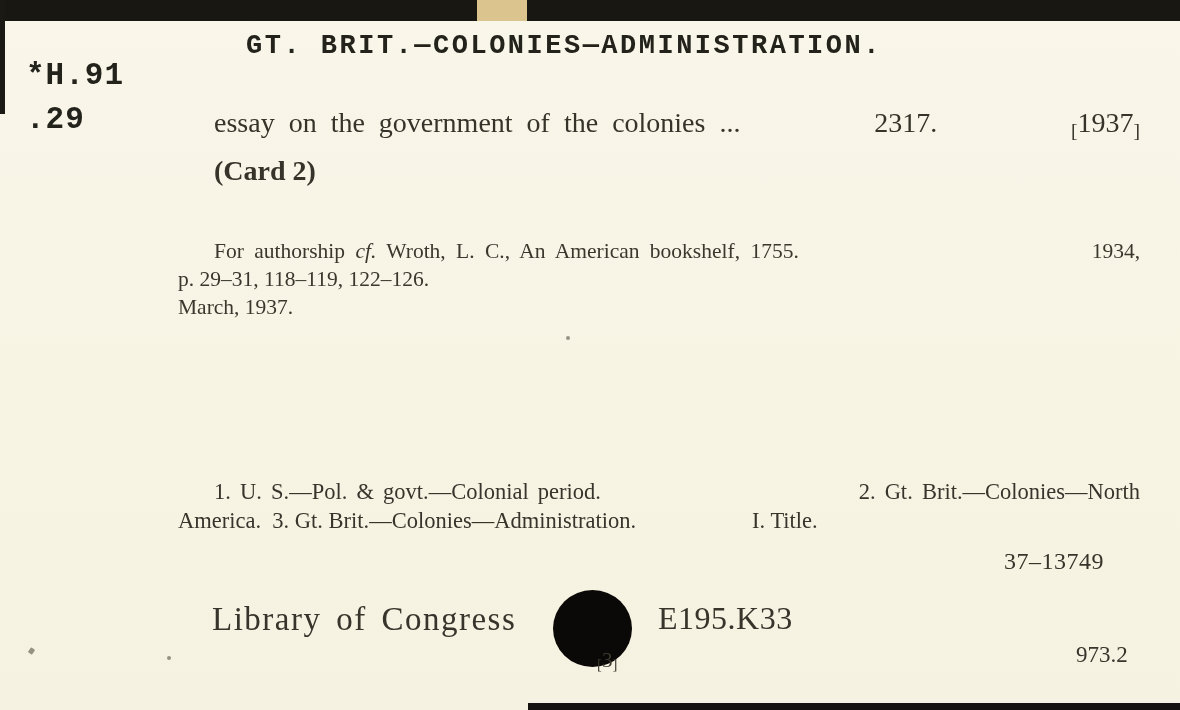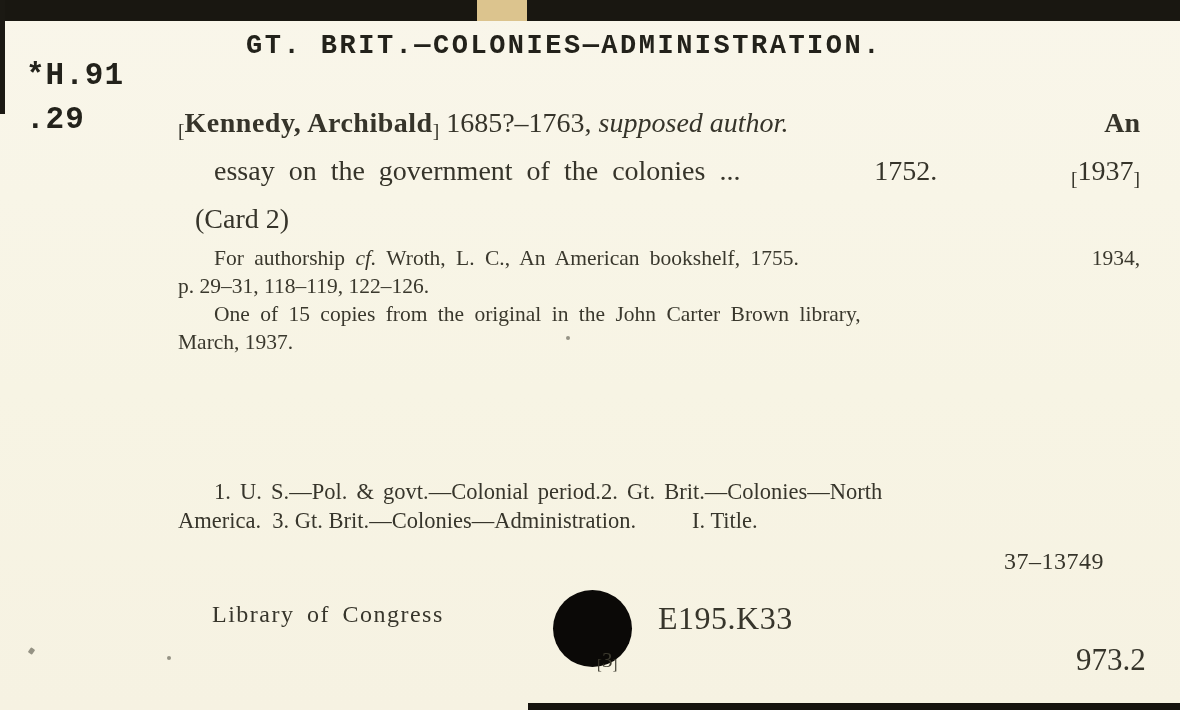--- a/index.html
+++ b/index.html
@@ -53,59 +53,59 @@
   #main-entry {
     position: absolute; left: 178px; top: 103px; width: 962px;
     font-size: 28px; line-height: 40px;
   }
   #main-entry .row1 { display: flex; justify-content: space-between; align-items: baseline; }
   #main-entry .row2 {
     display: flex; justify-content: space-between; align-items: baseline;
     margin-left: 36px;
   }
   #main-entry .row2 .stretch { word-spacing: 7px; }
-  #main-entry .row3 { margin-left: 17px; }
+  #main-entry .row3 { margin-left: 36px; font-weight: bold; }
   .bk { font-size: 70%; vertical-align: -12%; }
   b.author { font-weight: bold; letter-spacing: 0.5px; }
   i.em { font-style: italic; }
   #notes {
-    position: absolute; left: 178px; top: 244px; width: 962px;
+    position: absolute; left: 178px; top: 237px; width: 962px;
     font-size: 21.5px; line-height: 28px; color: #3a382d;
   }
   #notes .indent { margin-left: 36px; }
   #notes .wide { word-spacing: 5px; display: flex; justify-content: space-between; }
   #tracings {
     position: absolute; left: 178px; top: 477px; width: 962px;
     font-size: 22.5px; line-height: 29px; color: #37352b;
   }
-  #tracings .l1 { margin-left: 36px; word-spacing: 3.5px; display: flex; justify-content: flex-start; }
-  #tracings .title-tracing { margin-left: 56px; }
+  #tracings .l1 { margin-left: 36px; word-spacing: 3.5px; display: flex; justify-content: space-between; }
+  #tracings .title-tracing { margin-left: 116px; }
   #card-number {
     position: absolute; left: 988px; top: 548px; width: 120px;
     font-size: 24px; text-align: left; color: #37352b; letter-spacing: 0.5px; margin-left: 16px;
   }
   #institution {
     position: absolute; left: 212px; top: 601px;
-    font-size: 24px; letter-spacing: 1.5px; word-spacing: 5px; color: #37352b;
+    font-size: 33px; letter-spacing: 1.5px; word-spacing: 5px; color: #37352b;
   }
   #hole-punch {
     position: absolute; left: 553px; top: 590px; width: 79px; height: 77px;
     background: #0b0907; border-radius: 50%;
   }
   #lc-class {
     position: absolute; left: 658px; top: 600px;
     font-size: 32px; letter-spacing: 0.5px; color: #37352b;
   }
   #series-note {
     position: absolute; left: 597px; top: 648px;
     font-size: 21px; color: #3a382d;
   }
   #dewey {
     position: absolute; left: 1076px; top: 642px;
-    font-size: 31px; color: #37352b;
+    font-size: 23px; color: #37352b;
   }
 </style>
 </head>
 <body>
 
 <div id="card">
 
   <div class="edge-top"></div>
   <div class="edge-notch"></div>
   <div class="edge-left"></div>
@@ -115,43 +115,34 @@
   <div class="speck" style="left:566px;top:336px;width:4px;height:4px;"></div>
 
   <div id="heading" class="typed t">GT. BRIT.—COLONIES—ADMINISTRATION.</div>
 
   <div id="call-number" class="typed">
     <div class="t">*H.91</div>
     <div class="t">.29</div>
   </div>
 
   <div id="main-entry" class="print">
-    <div class="row1">
-      <span>
-        <span class="bk t">[</span><b class="author t">Kennedy, Archibald</b><span class="bk t">]</span><span class="t"> 1685?–1763, </span><i class="em t">supposed author.</i>
-      </span>
-      <b class="t">An</b>
-    </div>
     <div class="row2">
       <span class="stretch t">essay on the government of the colonies ...</span>
-      <span class="t">1752.</span>
+      <span class="t">2317.</span>
       <span><span class="bk t">[</span><span class="t">1937</span><span class="bk t">]</span></span>
     </div>
     <div class="row3 t">(Card 2)</div>
   </div>
 
   <div id="notes">
     <div class="indent wide">
       <span><span class="t">For authorship </span><i class="em t">cf.</i><span class="t"> Wroth, L. C., An American bookshelf, 1755.</span></span>
       <span class="t">1934,</span>
     </div>
     <div class="t">p. 29–31, 118–119, 122–126.</div>
-    <div class="indent wide">
-      <span class="t">One of 15 copies from the original in the John Carter Brown library,</span>
-    </div>
     <div class="t">March, 1937.</div>
   </div>
 
   <div id="tracings">
     <div class="l1">
       <span class="t">1. U. S.—Pol. &amp; govt.—Colonial period.</span>
       <span class="t">2. Gt. Brit.—Colonies—North</span>
     </div>
     <div>
       <span class="t">America.  3. Gt. Brit.—Colonies—Administration.</span><span class="title-tracing t">I. Title.</span>

